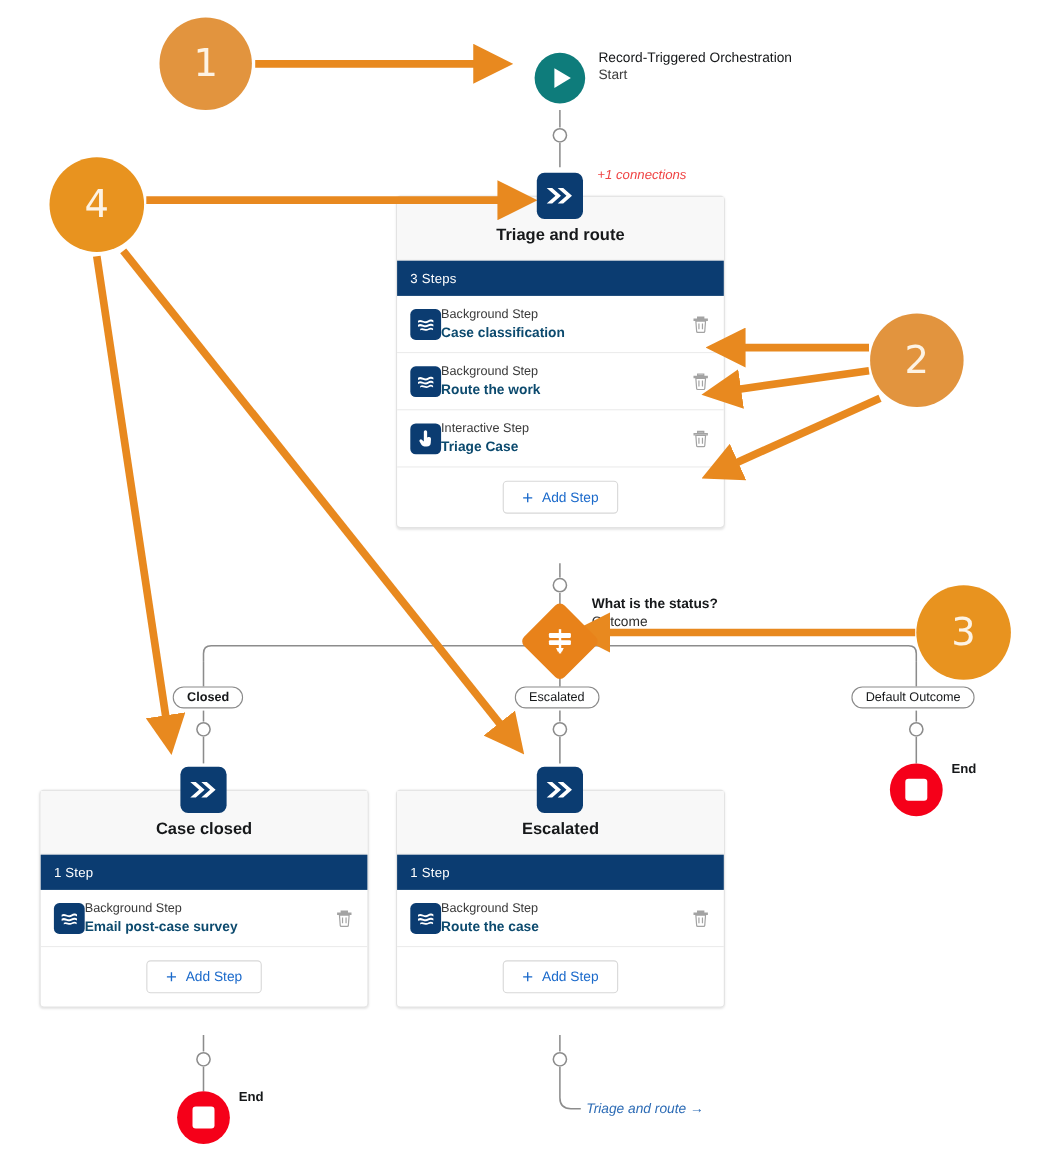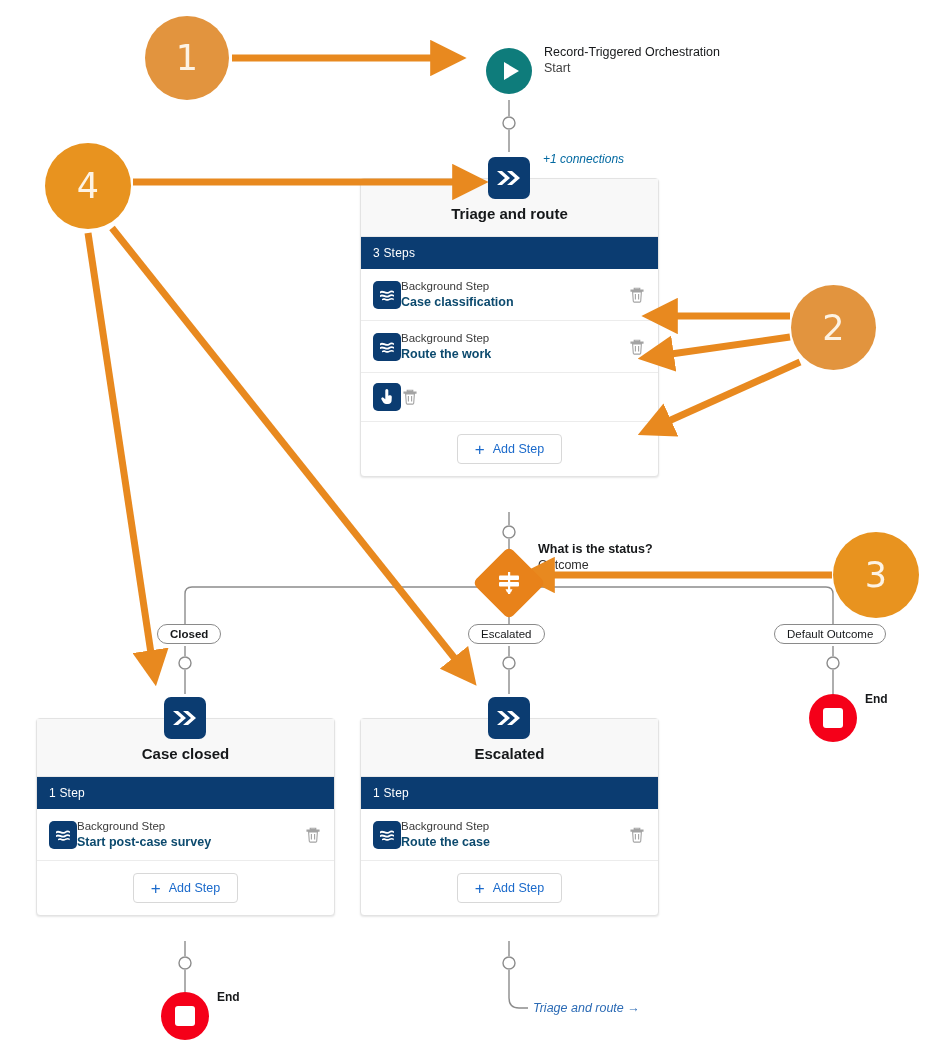--- a/index.html
+++ b/index.html
@@ -65,21 +65,21 @@
     display:flex;align-items:center;gap:8px;cursor:pointer;
   }
   .addstep .plus{font-size:17px;line-height:13px;color:#1B6ACB;font-weight:400;}
 
   
   .chev-badge{
     position:absolute;width:42px;height:42px;border-radius:7px;background:#0B3C71;
     display:flex;align-items:center;justify-content:center;z-index:4;
   }
   .conn-label{
-    position:absolute;font-size:12px;font-style:italic;color:#0369a1;white-space:nowrap;
+    position:absolute;font-size:12px;font-style:italic;color:#ef4444;white-space:nowrap;
   }
 
   
   .diamond{
     position:absolute;width:52px;height:52px;background:#E8821A;
     transform:rotate(45deg);border-radius:6px;z-index:4;
   }
   .diamond-ico{position:absolute;width:52px;height:52px;z-index:5;
     display:flex;align-items:center;justify-content:center;}
   .decision-label{position:absolute;white-space:nowrap;}
@@ -218,20 +218,24 @@
         <path d="M7.4 8 v5.4 M10.6 8 v5.4" stroke="#6B6B6B" stroke-width="1.1"></path>
       </svg>
     </div>
 
     <div class="step-row">
       <div class="step-ico">
         <svg width="18" height="18" viewBox="0 0 18 18">
           <path d="M7.3 2.6 a1.5 1.5 0 0 1 3 0 v5.1 l1.1 -0.4 a1.8 1.8 0 0 1 2.4 1.8 l-0.2 3.4 a3.6 3.6 0 0 1 -3.6 3.4 h-2.1 a3.3 3.3 0 0 1 -2.6 -1.3 L3.5 11.6 a1.4 1.4 0 0 1 2.0 -1.9 l1.8 1.6 Z" fill="#ffffff"></path>
         </svg>
       </div>
+      <div class="step-txt">
+        <div class="kind">Interactive Step</div>
+        <div class="name">Triage Case</div>
+      </div>
       <svg class="trash" viewBox="0 0 18 18">
         <path d="M6.2 2.2 h5.6 v1.3 h-5.6z M3 4.1 h12 v1.2 h-12z M4.6 5.9 h8.8 l-0.7 9.3 a1 1 0 0 1 -1 0.9 h-5.4 a1 1 0 0 1 -1 -0.9z" fill="none" stroke="#6B6B6B" stroke-width="1.1"></path>
         <path d="M7.4 8 v5.4 M10.6 8 v5.4" stroke="#6B6B6B" stroke-width="1.1"></path>
       </svg>
     </div>
 
     <div class="addstep-wrap">
       <div class="addstep">
         <span class="plus">+</span>
         <span>Add Step</span>
@@ -276,21 +280,21 @@
     <div class="step-row">
       <div class="step-ico">
         <svg width="18" height="18" viewBox="0 0 18 18">
           <path d="M2 5.5 C5 3.2 8 7.6 11 5.4 C13 3.9 15 4.6 16 5.4 L16 7.1 C14.6 6.1 13 6.0 11.3 7.2 C8.2 9.4 5 5.3 2 7.4 Z" fill="#ffffff"></path>
           <path d="M2 9.2 C5 6.9 8 11.3 11 9.1 C13 7.6 15 8.3 16 9.1 L16 10.8 C14.6 9.8 13 9.7 11.3 10.9 C8.2 13.1 5 9.0 2 11.1 Z" fill="#ffffff"></path>
           <path d="M4 12.9 C6.6 11.1 8.8 14.3 11.4 12.6 C13.1 11.4 14.8 11.9 15.7 12.6 L15.7 14.2 C14.5 13.3 13.2 13.2 11.7 14.1 C9.0 15.9 6.3 12.8 4 14.4 Z" fill="#ffffff"></path>
         </svg>
       </div>
       <div class="step-txt">
         <div class="kind">Background Step</div>
-        <div class="name">Start post-case survey</div>
+        <div class="name">Email post-case survey</div>
       </div>
       <svg class="trash" viewBox="0 0 18 18">
         <path d="M6.2 2.2 h5.6 v1.3 h-5.6z M3 4.1 h12 v1.2 h-12z M4.6 5.9 h8.8 l-0.7 9.3 a1 1 0 0 1 -1 0.9 h-5.4 a1 1 0 0 1 -1 -0.9z" fill="none" stroke="#6B6B6B" stroke-width="1.1"></path>
         <path d="M7.4 8 v5.4 M10.6 8 v5.4" stroke="#6B6B6B" stroke-width="1.1"></path>
       </svg>
     </div>
     <div class="addstep-wrap">
       <div class="addstep">
         <span class="plus">+</span>
         <span>Add Step</span>

